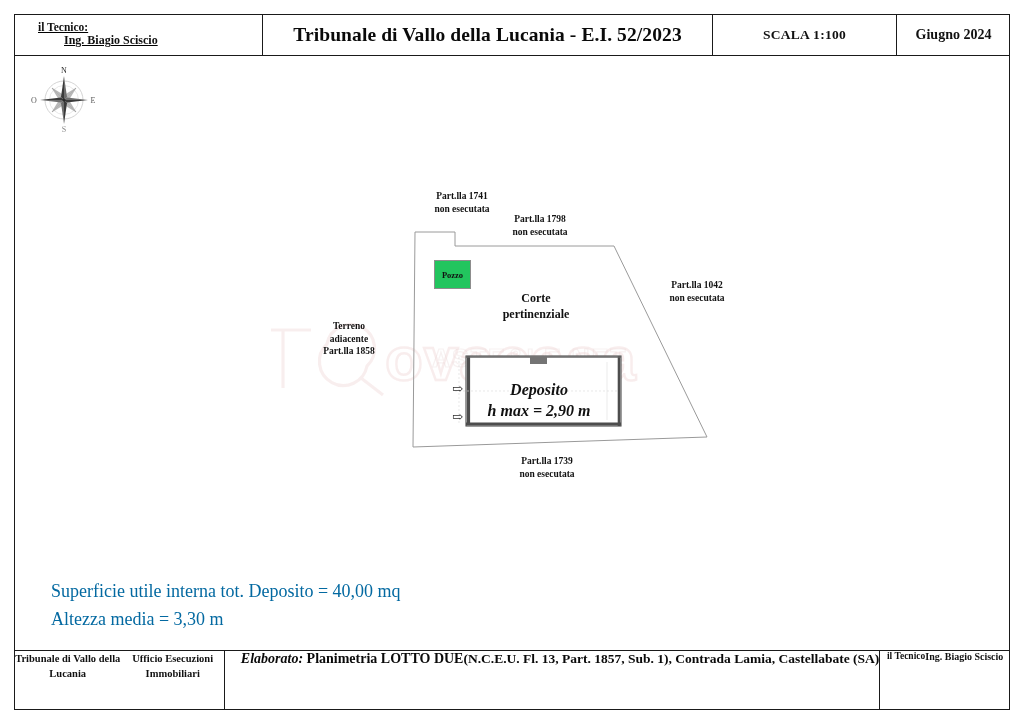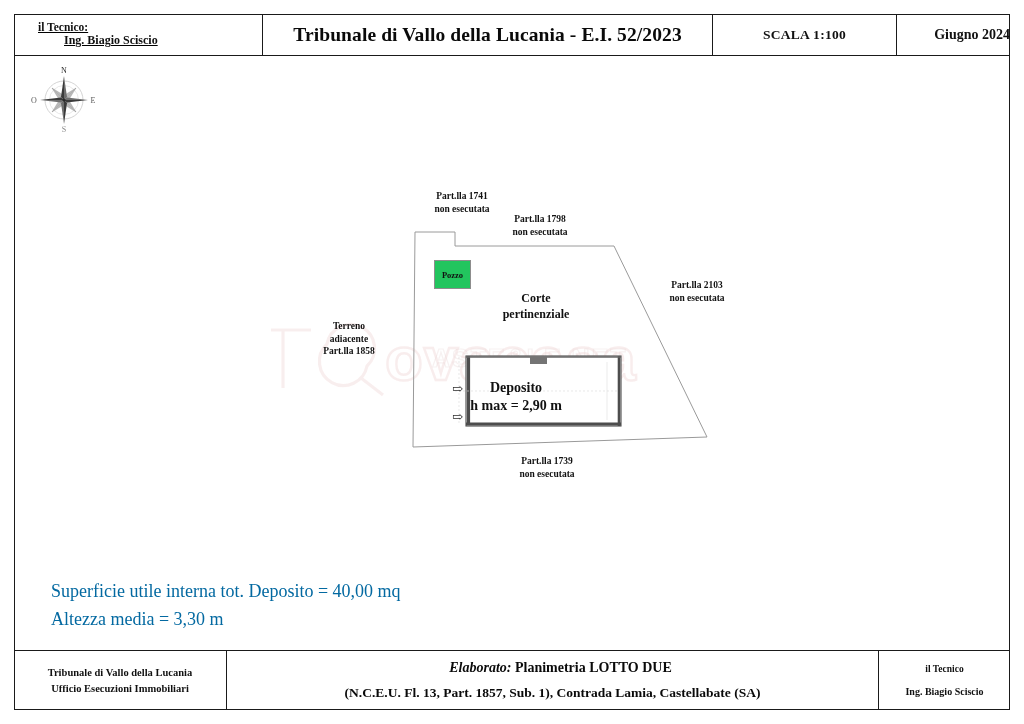--- a/index.html
+++ b/index.html
@@ -46,21 +46,21 @@
     flex-direction: column;
     justify-content: center;
     box-sizing: border-box;
     position: relative;
   }
   .hcell + .hcell { border-left: 1px solid #1a1a1a; }
 
   .hc-tech { width: 248px; padding-left: 24px; text-decoration: underline; }
   .hc-title { width: 450px; align-items: center; justify-content: center; }
   .hc-scale { width: 184px; align-items: center; justify-content: center; }
-  .hc-date { flex: 1; align-items: flex-end; justify-content: center; }
+  .hc-date { flex: 1; align-items: center; justify-content: center; }
 
   .tech-label {
     font-size: 11.5px;
     font-weight: bold;
     color: #111;
     line-height: 1.15;
   }
   .tech-name {
     font-size: 12px;
     font-weight: bold;
@@ -94,22 +94,22 @@
     top: 650px;
     width: 996px;
     height: 60px;
     box-sizing: border-box;
     border-top: 1px solid #1a1a1a;
     display: flex;
     align-items: stretch;
   }
   .fcell {
     display: flex;
-    flex-direction: column;
-    align-items: center;
+    flex-direction: row;
+    align-items: flex-start;
     justify-content: center;
     box-sizing: border-box;
   }
   .fcell + .fcell { border-left: 1px solid #1a1a1a; }
   .fc-left { width: 212px; }
   .fc-mid { flex: 1; }
   .fc-right { width: 132px; }
 
   .f-small {
     font-size: 10.5px;
@@ -196,21 +196,21 @@
     line-height: 1.32;
     text-align: center;
     white-space: nowrap;
   }
   .lbl-1741 { left: 403px; top: 190px; width: 118px; }
   .lbl-1798 { left: 481px; top: 213px; width: 118px; }
   .lbl-1811 { left: 638px; top: 279px; width: 118px; }
   .lbl-1739 { left: 488px; top: 455px; width: 118px; }
   .lbl-terreno { left: 290px; top: 320px; width: 118px; }
   .lbl-corte { left: 477px; top: 291px; width: 118px; font-size: 12px; }
-  .lbl-deposito { left: 457px; top: 379px; width: 118px; font-size: 14px; }
+  .lbl-deposito { left: 480px; top: 379px; width: 118px; font-size: 16px; font-style: italic; }
 
   .pozzo-box {
     position: absolute;
     left: 434px;
     top: 260px;
     width: 37px;
     height: 29px;
     border: 1px solid #8d8d8d;
     box-sizing: border-box;
     display: flex;
@@ -340,21 +340,21 @@
     <div>Part.lla 1741</div>
     <div>non esecutata</div>
   </div>
 
   <div class="lbl lbl-1798">
     <div>Part.lla 1798</div>
     <div>non esecutata</div>
   </div>
 
   <div class="lbl lbl-1811">
-    <div>Part.lla 2103</div>
+    <div>Part.lla 1042</div>
     <div>non esecutata</div>
   </div>
 
   <div class="lbl lbl-1739">
     <div>Part.lla 1739</div>
     <div>non esecutata</div>
   </div>
 
   <div class="lbl lbl-terreno">
     <div>Terreno</div>

